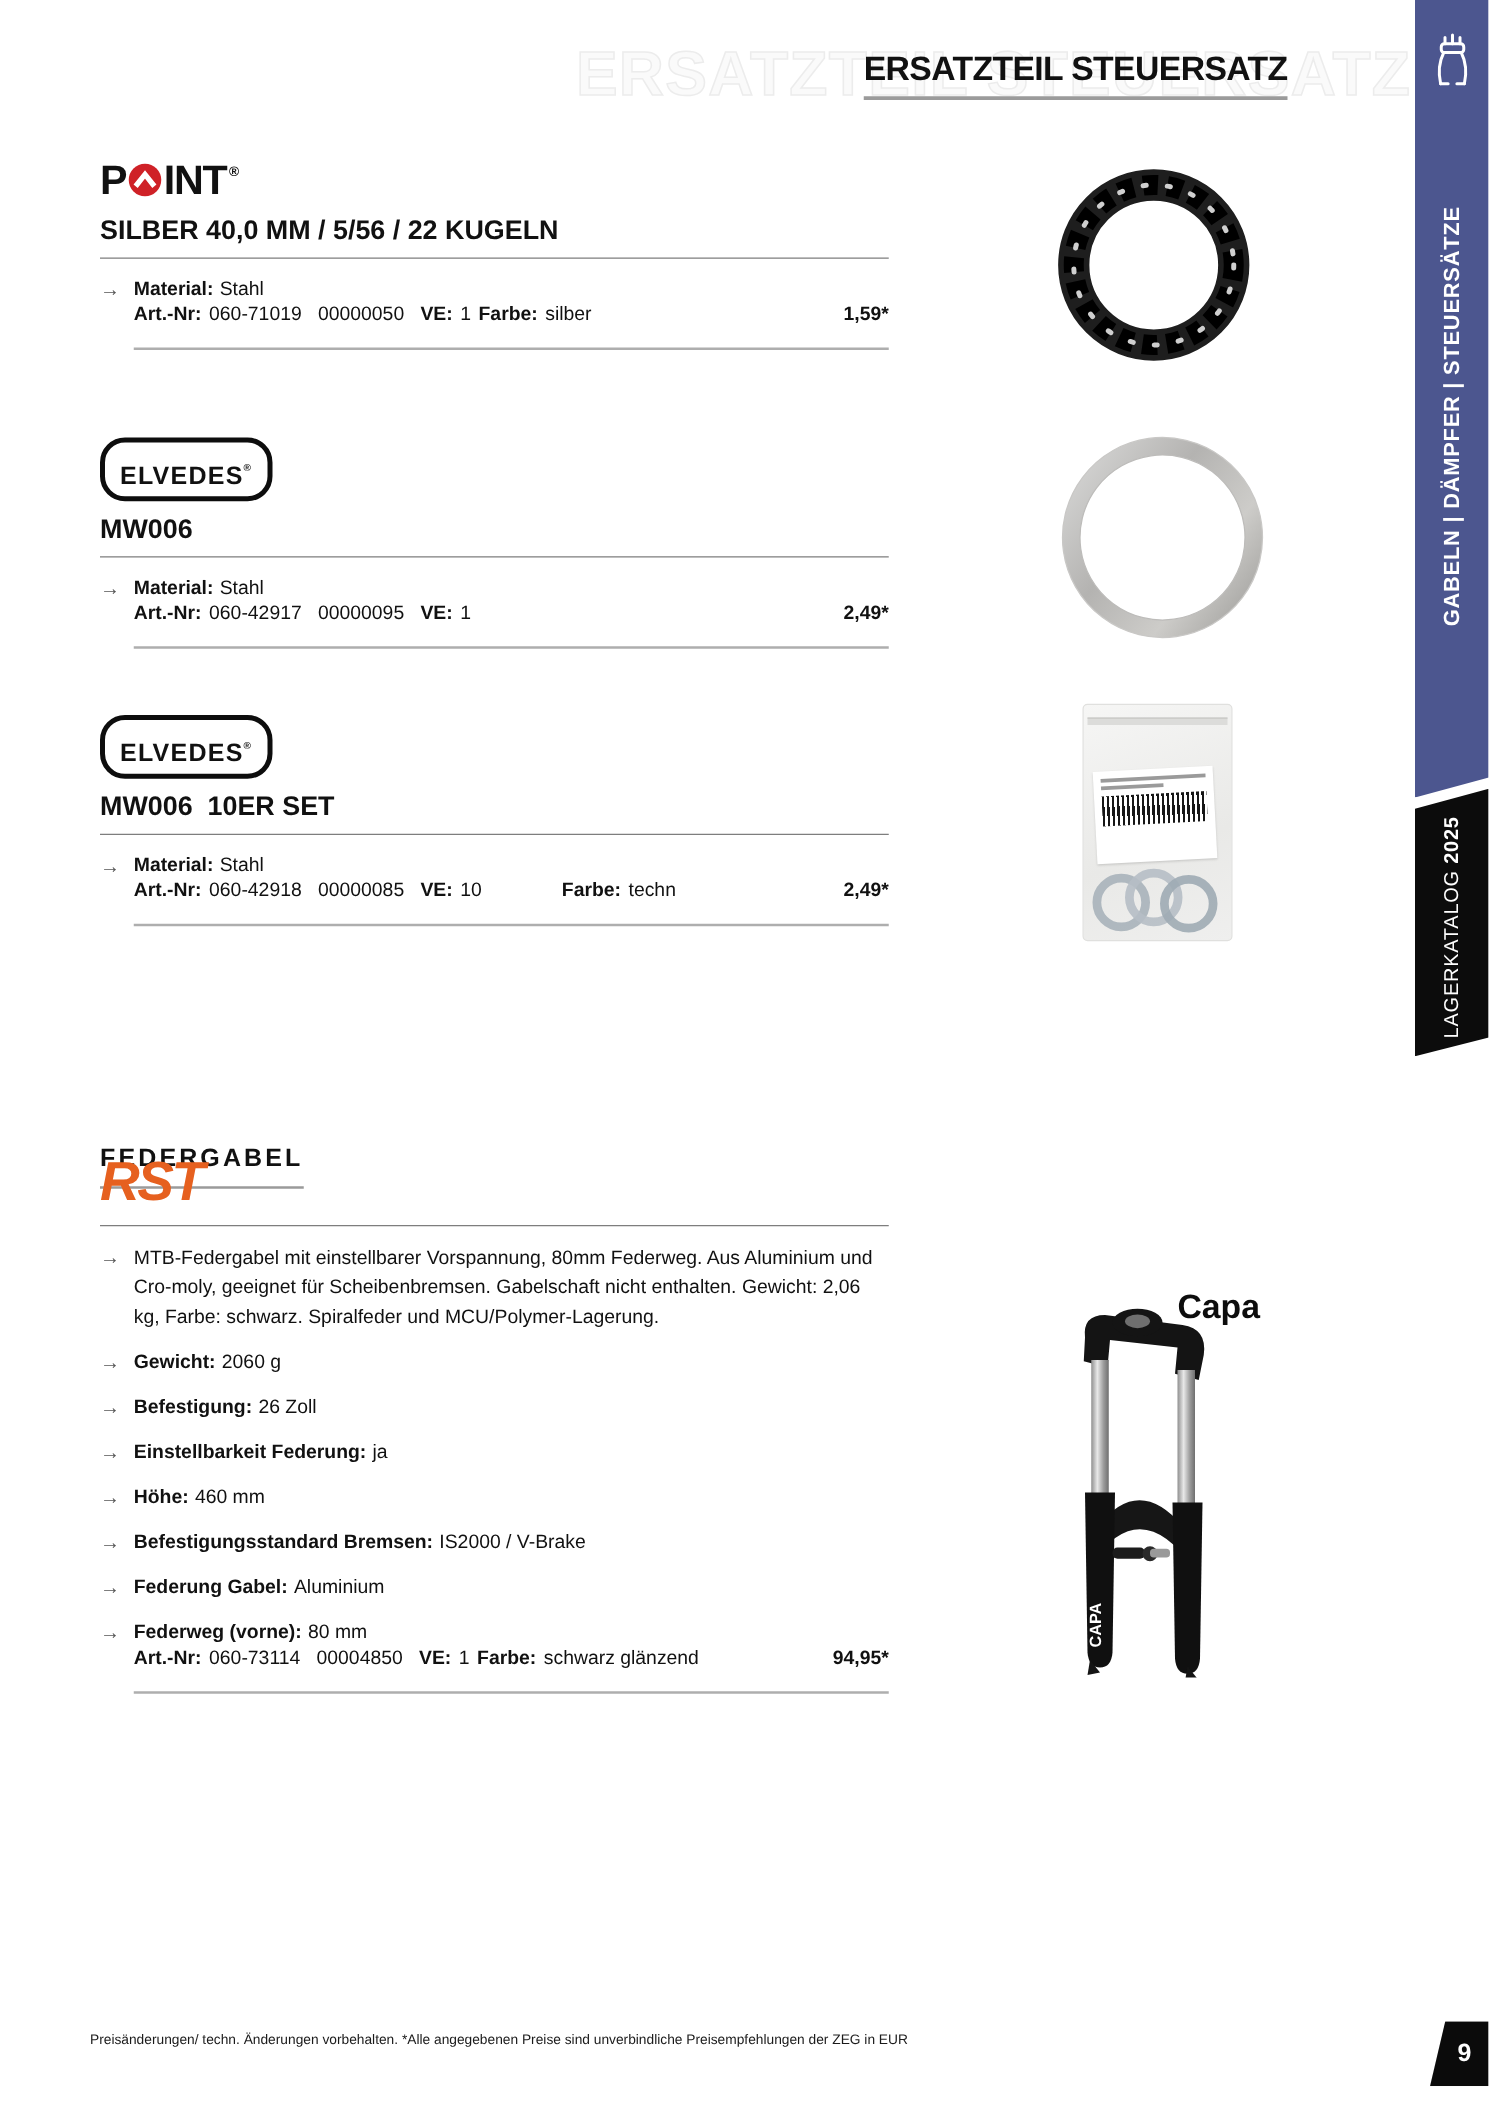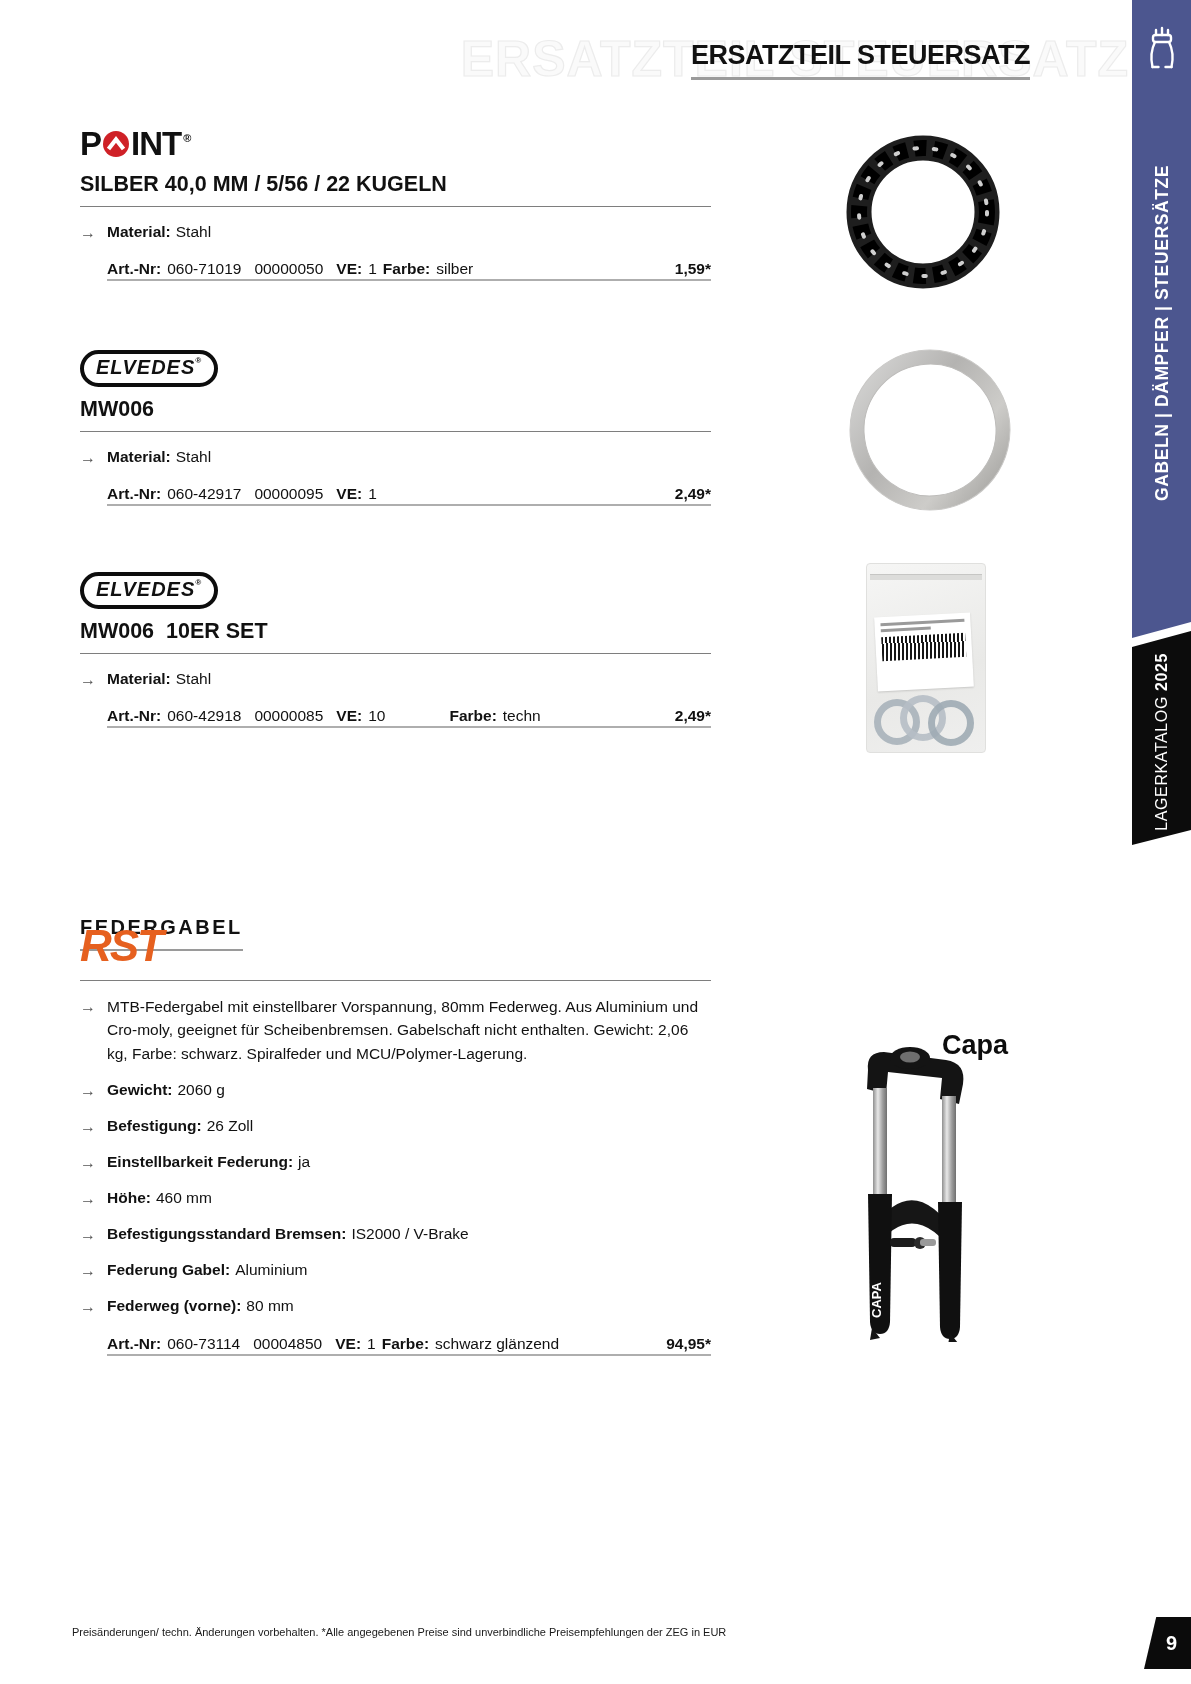--- a/index.html
+++ b/index.html
@@ -49,39 +49,39 @@
   .rule { border-bottom:1.5px solid #7e7e7e; margin-top:9px; }
 
   .spec-row { margin-top:15px; display:flex; font-size:15.5px; line-height:1.32; }
   .spec-arrow { width:27px; flex:0 0 27px; color:#555; font-size:16px; }
   .spec-row b { font-weight:700; margin-right:5px; }
 
   .desc-row { margin-top:14px; display:flex; font-size:15.5px; line-height:1.5; }
   .desc-row .txt { width:604px; }
 
   .art-row {
-    margin-top:17px; margin-left:27px; display:flex; justify-content:space-between;
-    font-size:15.5px; padding-bottom:1px; border-bottom:2.5px solid #aeaeae; align-items:baseline;
+    margin-left:27px; display:flex; justify-content:space-between;
+    font-size:15.5px; padding-bottom:17px; border-bottom:2.5px solid #aeaeae; align-items:baseline;
   }
   .art-left { display:flex; align-items:baseline; white-space:nowrap; }
   .art-left b { font-weight:700; }
   .art-left .sp { margin-left:6px; }
   .art-left .sp-w { margin-left:13px; }
   .tab-farbe { margin-left:64px !important; }
   .price { font-weight:700; }
 
   
   .point-logo { font-size:33px; font-weight:800; letter-spacing:-1px; display:flex; align-items:center; height:36px; }
   .point-logo svg { margin:0 1px; }
   .point-reg { font-size:11px; font-weight:700; vertical-align:top; margin-top:-12px; margin-left:2px; }
 
   
   .elvedes-logo {
     display:inline-block; border:4px solid #0d0d0d; border-radius:20px;
-    padding:2px 12px 4px; font-size:20px; font-weight:800; font-style:italic; letter-spacing:1px;
+    padding:16px 12px 4px; font-size:20px; font-weight:800; letter-spacing:1px;
   }
   .elvedes-reg { font-size:8px; vertical-align:top; }
 
   
   .fg-heading {
     position:absolute; left:80px; top:868px; font-size:20px; font-weight:800;
     letter-spacing:2.5px; border-bottom:2px solid #9a9a9a; padding-bottom:10px;margin-top:48px;
   }
 
   

